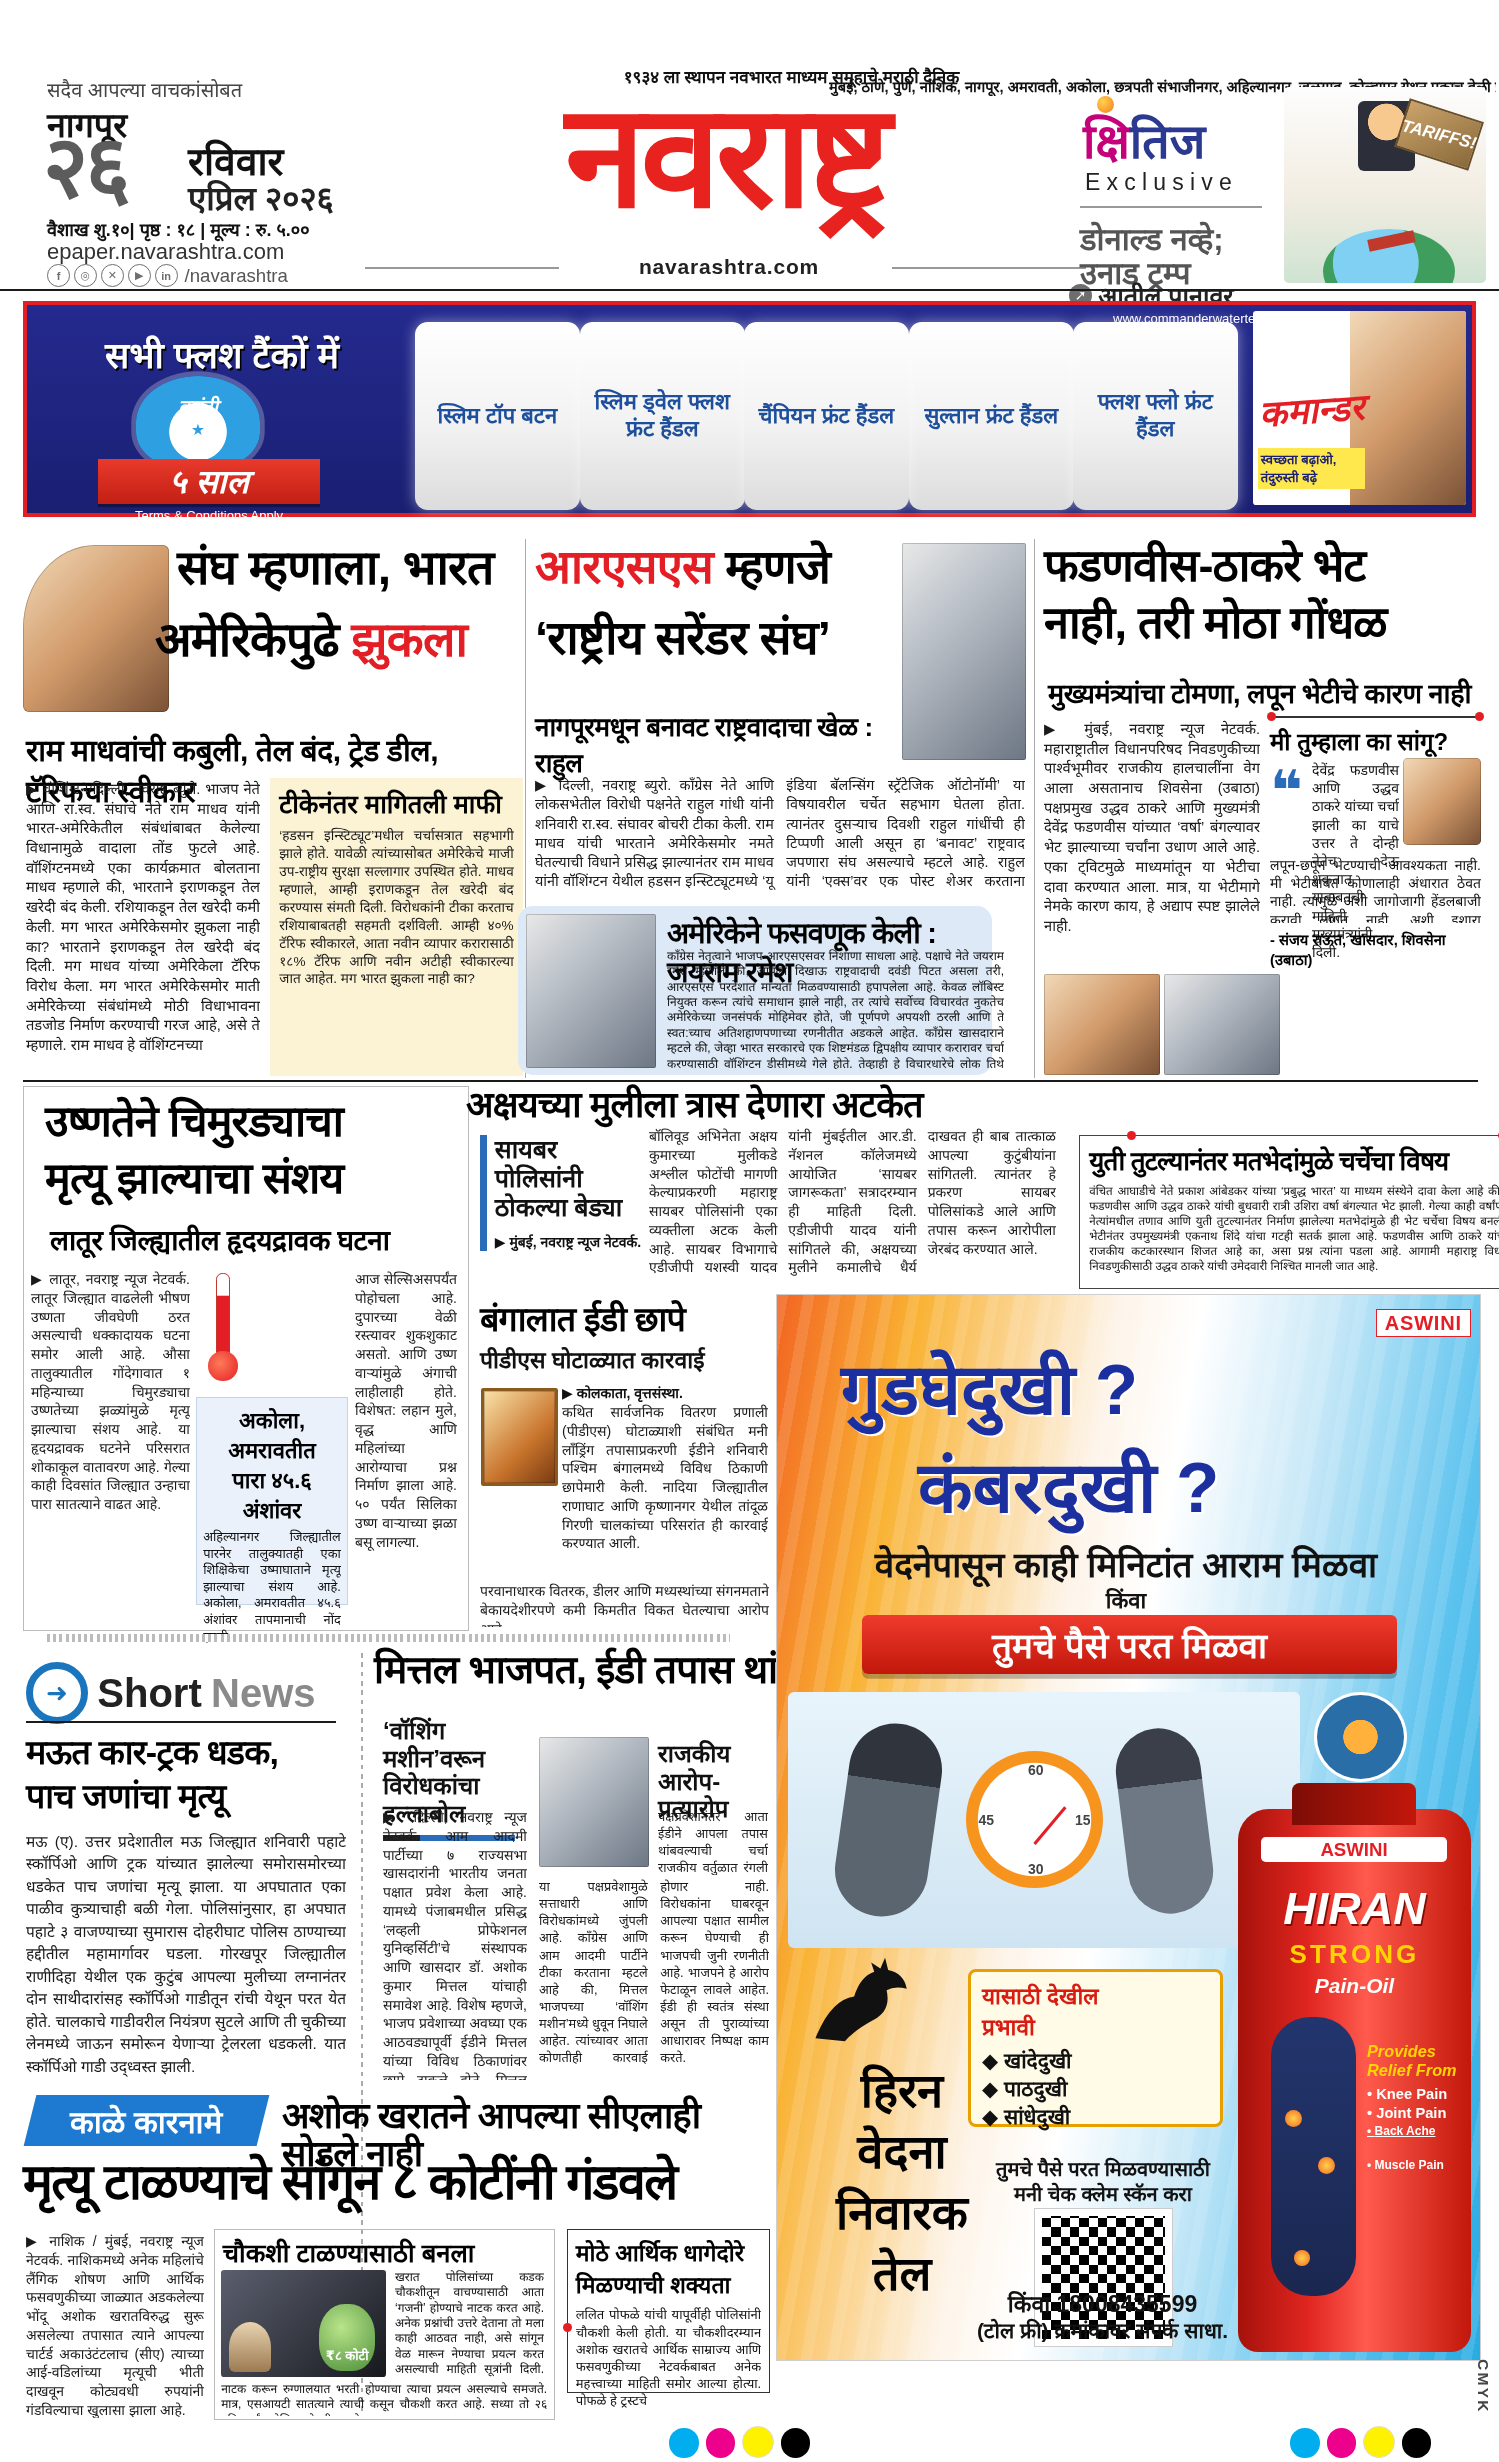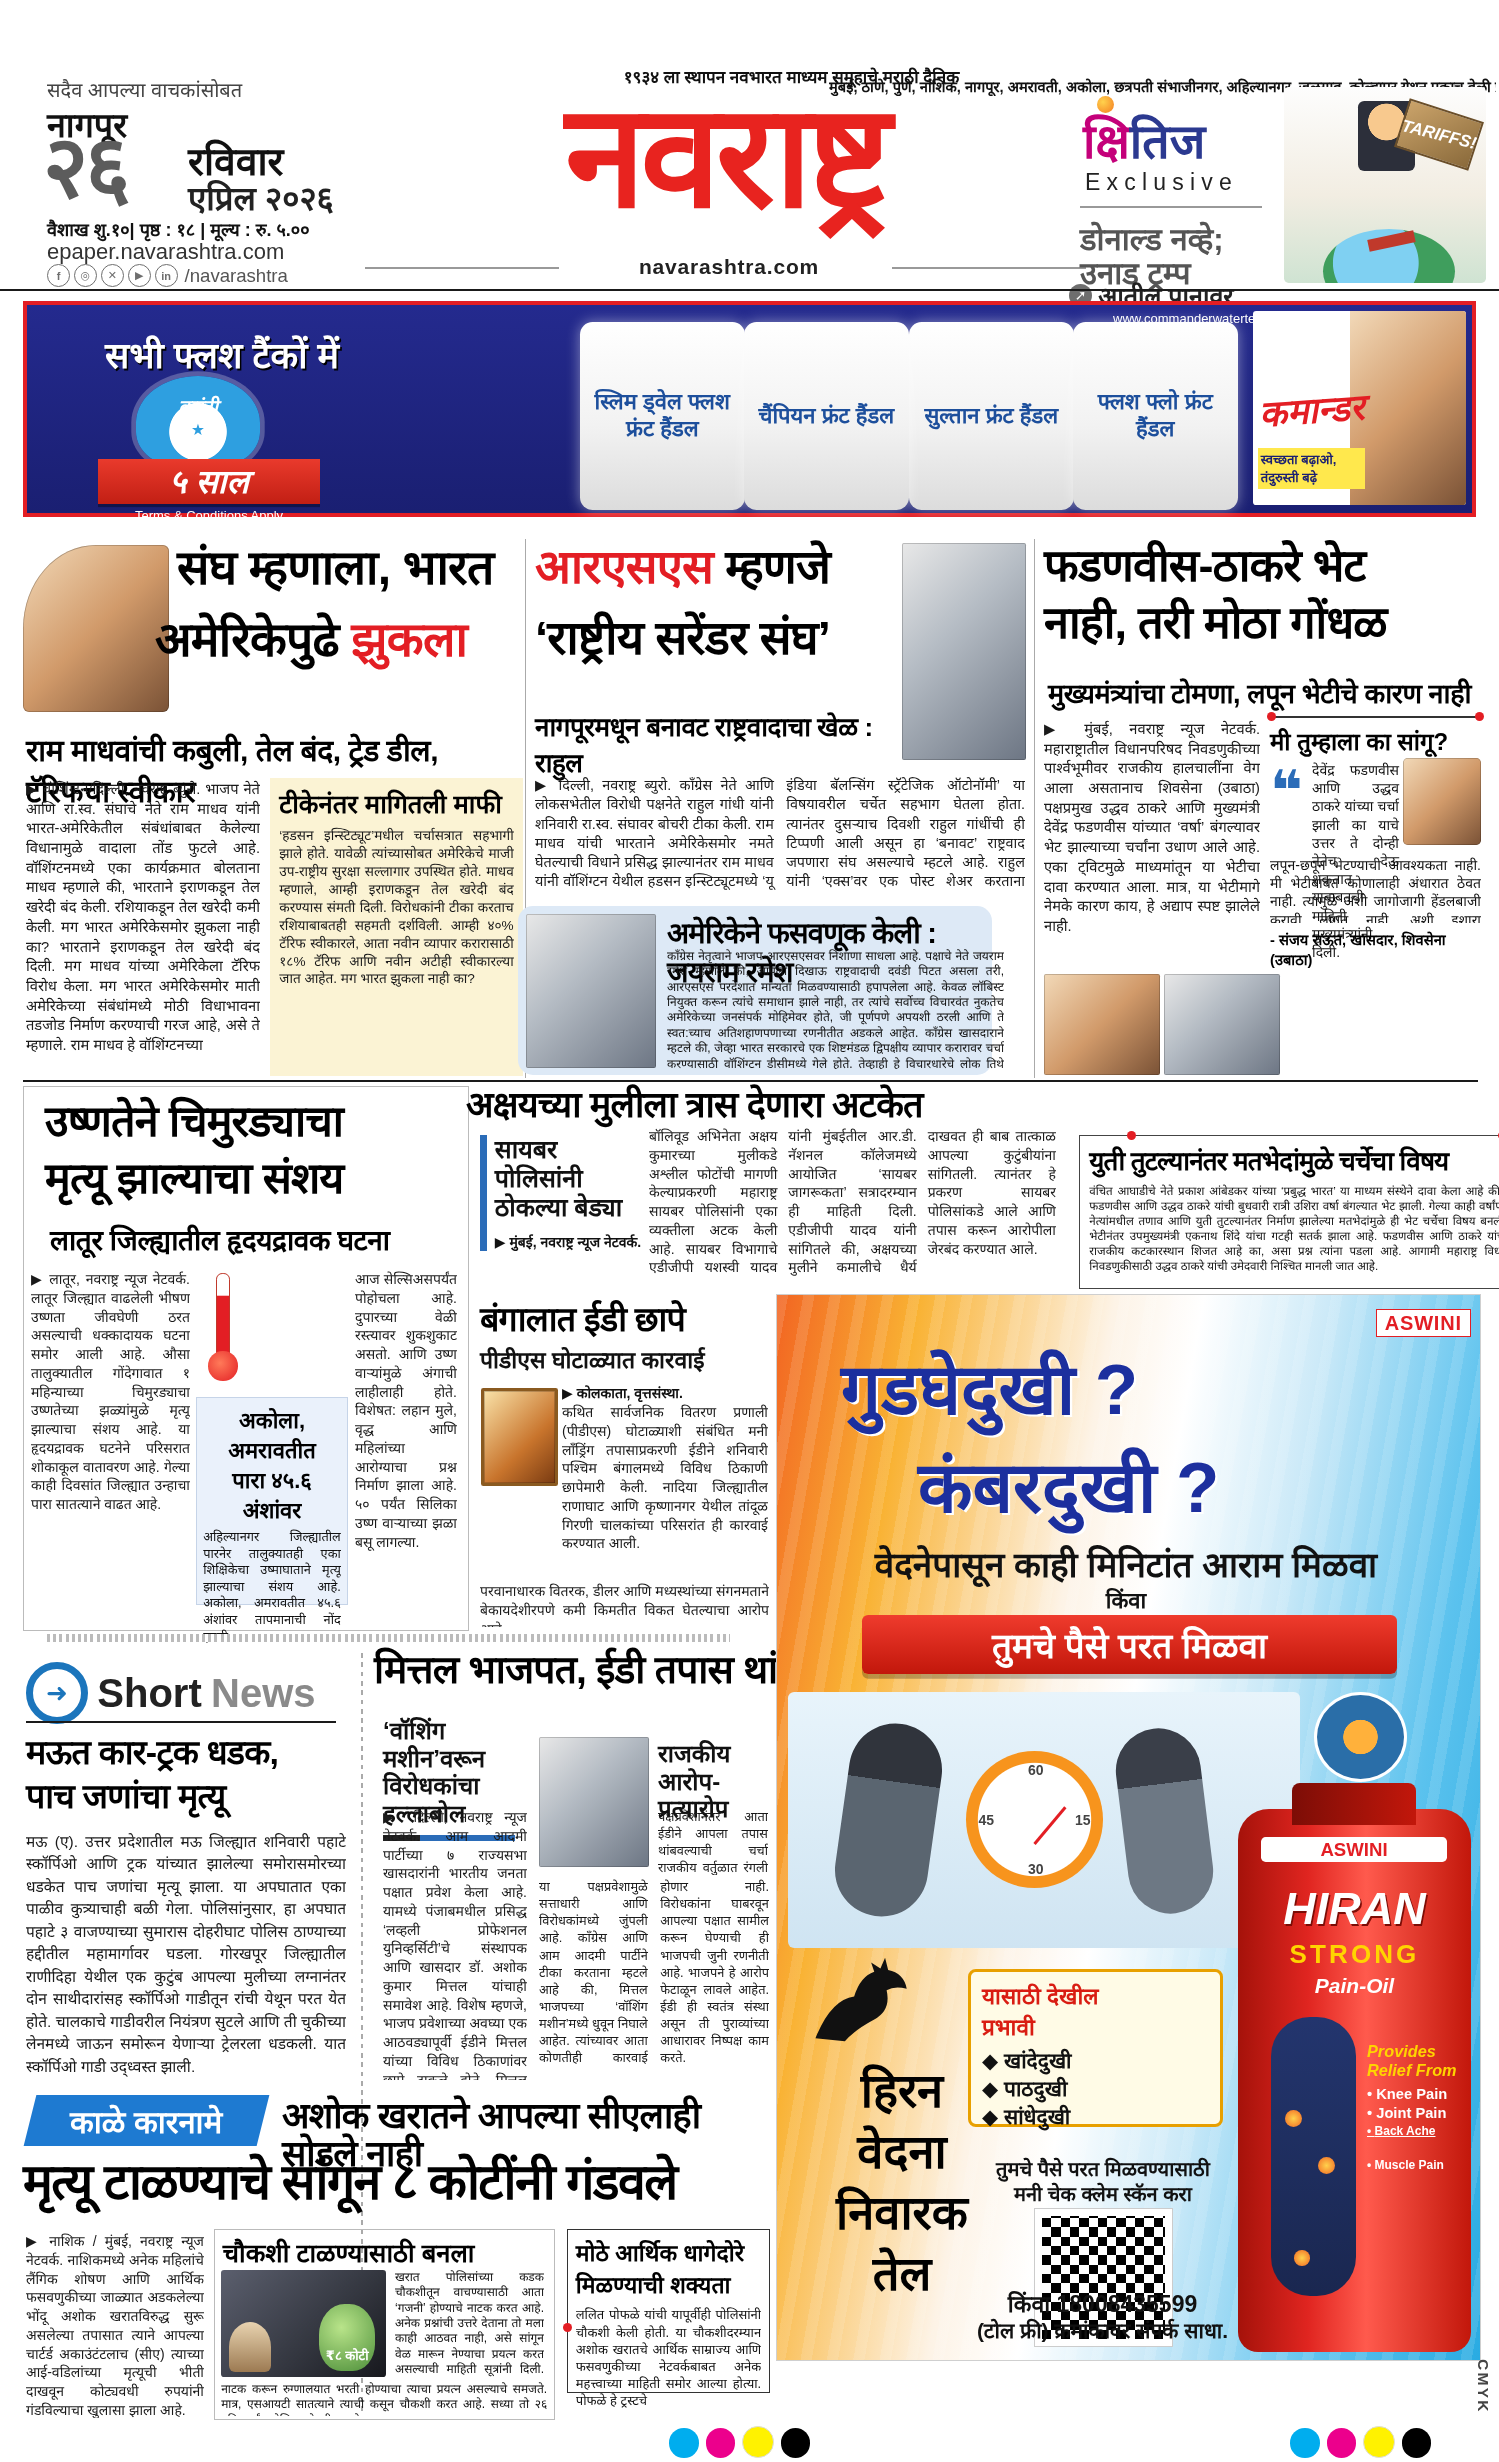--- a/index.html
+++ b/index.html
@@ -87,20 +87,21 @@
 
   <div class="abs" style="left:23px;top:301px;width:1453px;height:216px;background:linear-gradient(180deg,#242a8e 0%,#1a1f72 100%);border:4.7px solid #e31e24;box-sizing:border-box;">
     <div class="abs" style="left:1086px;top:6.2px;font-size:13px;color:#fff;">www.commanderwatertech.com</div>
     <div class="abs xb center" style="left:28px;top:25px;width:334px;font-size:36px;color:#fff;text-shadow:1.6px 1.6px 0 #000;">सभी फ्लश टैंकों में</div>
     <div class="abs" style="left:109px;top:71px;width:124px;height:93px;border-radius:50% 50% 40% 40%;background:radial-gradient(circle at 50% 60%,#ffffff 0 34%,#2e9fe0 35% 100%);box-shadow:0 0 0 4.7px rgba(255,255,255,.25);">
       <span class="b" style="position:absolute;left:0;right:0;top:17px;text-align:center;color:#fff;font-size:20px;font-style:italic;">वारंटी</span>
       <span style="position:absolute;left:0;right:0;top:45px;text-align:center;color:#2e9fe0;font-size:15.5px;">★</span>
     </div>
     <div class="abs center" style="left:71px;top:154px;width:222px;height:45px;background:linear-gradient(180deg,#e93a2c,#c21f14);color:#fff;font-size:33px;font-weight:800;font-style:italic;line-height:45px;box-shadow:0 3.1px 0 rgba(0,0,0,.35);">५ साल</div>
     <div class="abs center" style="left:71px;top:203px;width:222px;font-size:13px;color:#fff;">Terms &amp; Conditions Apply</div>
+    <div class="abs tank" style="left:388px;top:17px;width:149px;height:172px;">स्लिम टॉप बटन</div>
     <div class="abs tank" style="left:553px;top:17px;width:149px;height:172px;">स्लिम ड्वेल फ्लश फ्रंट हैंडल</div>
     <div class="abs tank" style="left:882px;top:17px;width:149px;height:172px;">सुल्तान फ्रंट हैंडल</div>
     <div class="abs tank" style="left:717px;top:17px;width:149px;height:172px;">चैंपियन फ्रंट हैंडल</div>
     <div class="abs tank" style="left:1046px;top:17px;width:149px;height:172px;">फ्लश फ्लो फ्रंट हैंडल</div>
     <div class="abs" style="left:1226px;top:6.2px;width:213px;height:194px;background:#fff;border-radius:3.1px;overflow:hidden;">
       <div class="photo-warm" style="position:absolute;right:0;top:0;width:116px;height:194px;"></div>
       <div class="xb" style="position:absolute;left:6.2px;top:74px;font-size:36px;font-style:italic;color:#e31e24;transform:rotate(-4deg);">कमान्डर</div>
       <div class="b" style="position:absolute;left:4.7px;top:137px;width:101px;font-size:13px;color:#1a1f72;background:#ffe84d;padding:2.3px 3.1px;">स्वच्छता बढ़ाओ, तंदुरुस्ती बढ़े</div>
     </div>
   </div>

